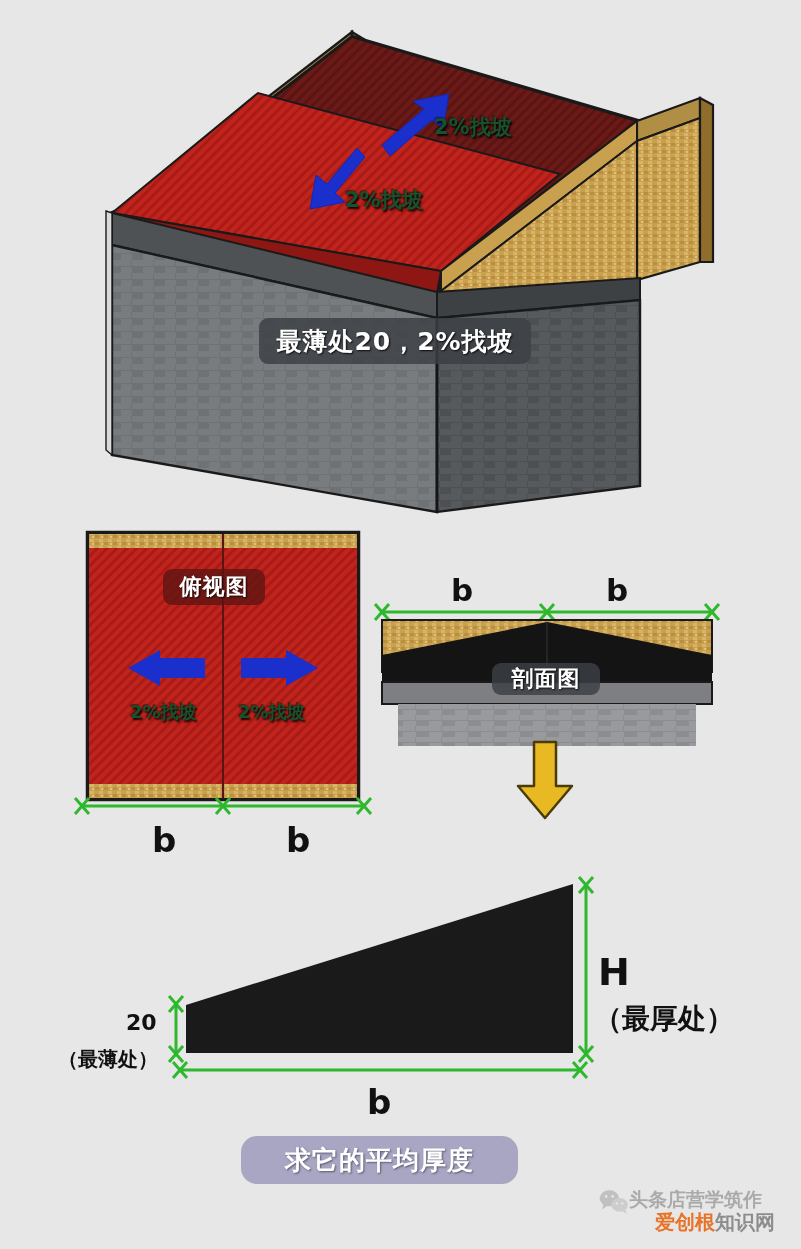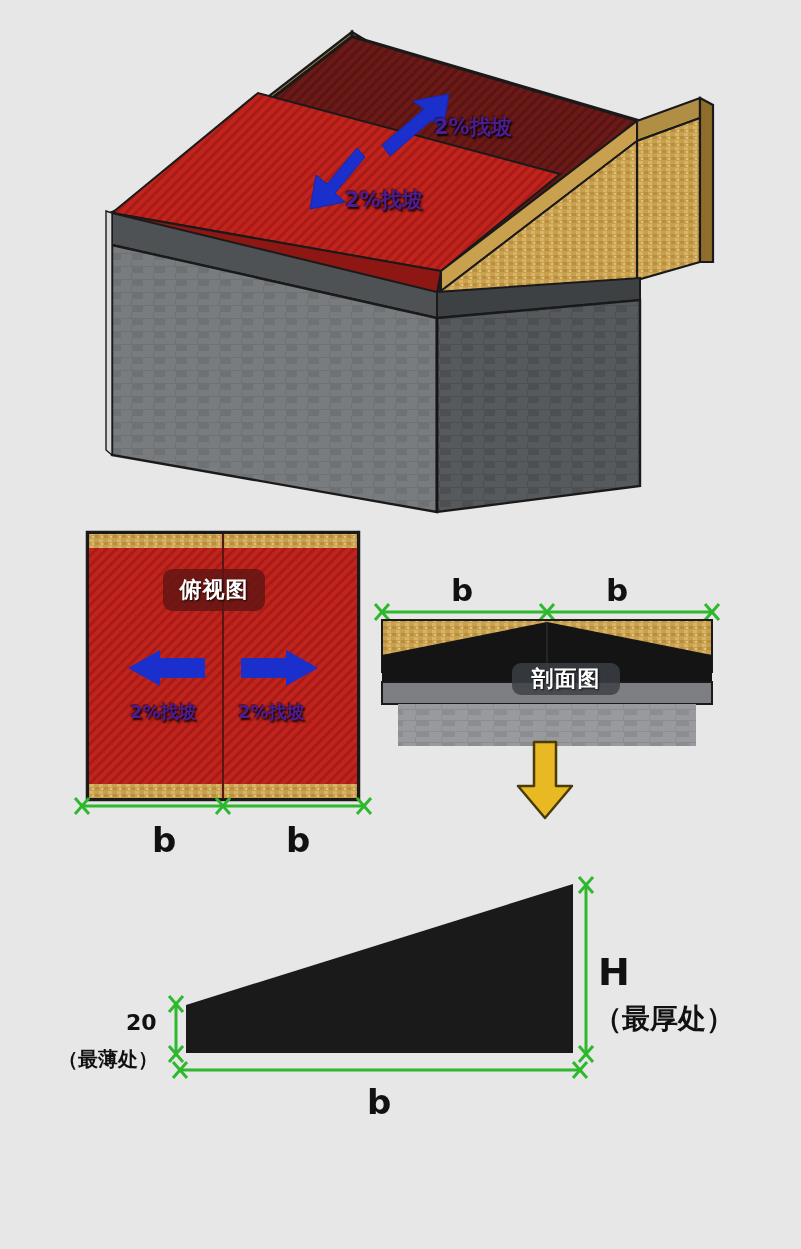--- a/index.html
+++ b/index.html
@@ -32,21 +32,21 @@
   .pill-lav{
     background:#a9a6c4;
     color:#fff;
     text-shadow:1px 1px 2px rgba(70,70,90,.8);
     border-radius:16px;
   }
 
   
   .txt{position:absolute;white-space:nowrap;font-weight:bold;}
   .txt-white{
-    color:#4c1d95;
+    color:#14532d;
     text-shadow:1.5px 1.5px 2px rgba(0,0,0,.9),
                 -1px -1px 1px rgba(0,0,0,.5);
   }
   .txt-black{color:#111;}
 
   
   #watermark{
     position:absolute;right:2px;bottom:4px;
     width:200px;height:62px;
   }
@@ -258,37 +258,55 @@
           <line x1="187" y1="1062" x2="173" y2="1078"></line>
         <line x1="573" y1="1062" x2="587" y2="1078"></line>
           <line x1="587" y1="1062" x2="573" y2="1078"></line>
       </g>
     </g>
   </svg>
 
   <div class="txt txt-white" style="left:434px;top:113px;font-size:21px;">2%找坡</div>
   <div class="txt txt-white" style="left:345px;top:186px;font-size:21px;">2%找坡</div>
 
-
-  <div class="pill pill-darkred" style="left:163px;top:569px;width:102px;height:42px;font-size:22px;">俯视图</div>
+  <div class="pill pill-dark" style="left:259px;top:318px;width:272px;height:46px;font-size:25px;">最薄处20，2%找坡</div>
+
+  <div class="pill pill-darkred" style="left:163px;top:569px;width:102px;height:36px;font-size:22px;">俯视图</div>
 
   <div class="txt txt-white" style="left:130px;top:700px;font-size:18px;">2%找坡</div>
   <div class="txt txt-white" style="left:238px;top:700px;font-size:18px;">2%找坡</div>
 
   <div class="txt txt-black" style="left:152px;top:820px;font-size:34px;">b</div>
   <div class="txt txt-black" style="left:286px;top:820px;font-size:34px;">b</div>
 
   <div class="txt txt-black" style="left:451px;top:572px;font-size:31px;">b</div>
   <div class="txt txt-black" style="left:606px;top:572px;font-size:31px;">b</div>
 
-  <div class="pill pill-dark" style="left:492px;top:663px;width:108px;height:32px;font-size:22px;margin-left:20px;">剖面图</div>
+  <div class="pill pill-dark" style="left:492px;top:663px;width:108px;height:32px;font-size:22px;">剖面图</div>
 
   <div class="txt txt-black" style="left:126px;top:1010px;font-size:22px;">20</div>
   <div class="txt txt-black" style="left:58px;top:1046px;font-size:20px;">（最薄处）</div>
 
   <div class="txt txt-black" style="left:598px;top:950px;font-size:38px;">H</div>
   <div class="txt txt-black" style="left:594px;top:1000px;font-size:28px;">（最厚处）</div>
 
   <div class="txt txt-black" style="left:367px;top:1082px;font-size:34px;">b</div>
 
-
+  <div class="pill pill-lav" style="left:241px;top:1136px;width:277px;height:48px;font-size:26px;">求它的平均厚度</div>
+
+  <div id="watermark">
+    <svg class="wm-wechat" viewBox="0 0 32 28">
+      <ellipse cx="11" cy="10" rx="10.5" ry="8.6" fill="#9a9a9a"></ellipse>
+      <polygon points="5,16 3,22 9,18" fill="#9a9a9a"></polygon>
+      <circle cx="7.5" cy="8" r="1.5" fill="#e8e7e7"></circle>
+      <circle cx="14.5" cy="8" r="1.5" fill="#e8e7e7"></circle>
+      <ellipse cx="22" cy="17" rx="9" ry="7.4" fill="#b5b5b5"></ellipse>
+      <polygon points="28,22 30,27 25,24" fill="#b5b5b5"></polygon>
+      <circle cx="19" cy="15.5" r="1.3" fill="#e8e7e7"></circle>
+      <circle cx="25" cy="15.5" r="1.3" fill="#e8e7e7"></circle>
+    </svg>
+    <div class="wm-grey">头条店营学筑作</div>
+    <div class="wm-orange">
+      <span class="o">爱创根</span><span class="g">知识网</span>
+    </div>
+  </div>
 
 </div>
 
 </body></html>

